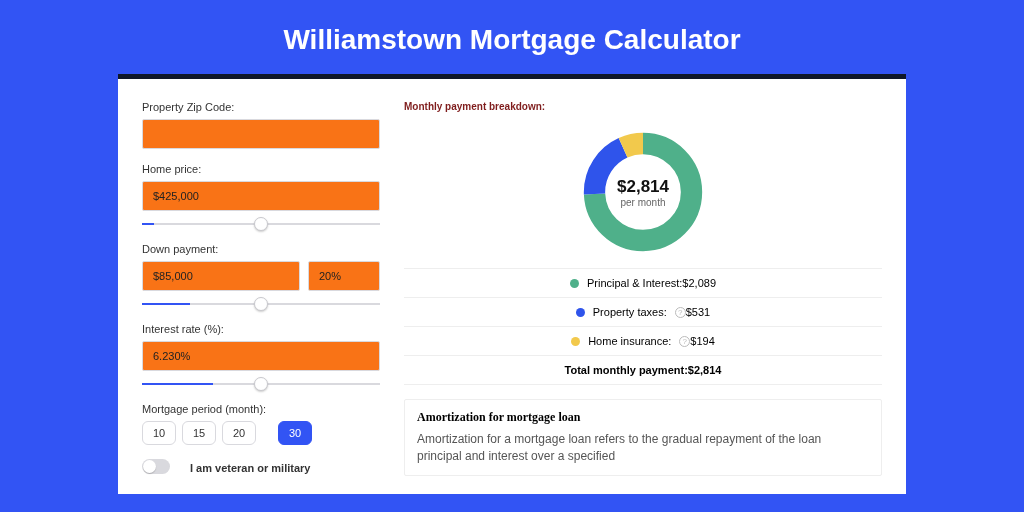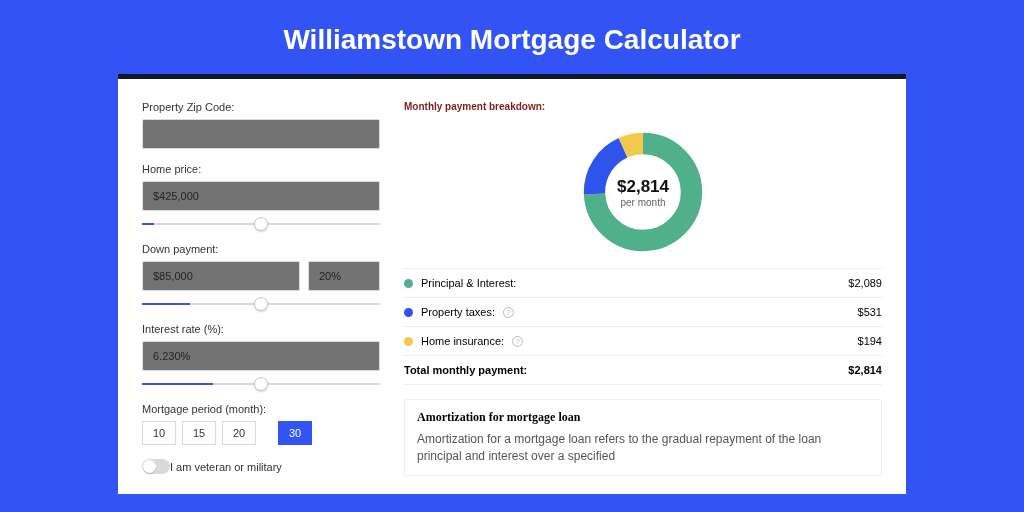--- a/index.html
+++ b/index.html
@@ -37,21 +37,21 @@
     display: block;
   }
   .text-input {
     width: 100%;
     border: 1px solid #d9d9de;
     border-radius: 2px;
     height: 30px;
     padding: 0 10px;
     font-size: 11px;
     color: #222;
-    background:#737373;
+    background:#f97316;
   }
   .field { margin-bottom: 14px; }
   .slider {
     -webkit-appearance: none;
     width: 100%;
     height: 2px;
     background: #d9d9de;
     outline: none;
     margin-top: 2px;
   }
@@ -69,30 +69,30 @@
   }
   .row { display:flex; gap:8px; }
   .row .text-input.small { width: 72px; flex:0 0 72px;}
   .period-group { display:flex; gap:6px; }
   .period-btn {
     width:34px; height:24px;
     font-size:11px;
     border:1px solid #d9d9de;
     background:#fff;
     color:#333;
-    border-radius:0;
+    border-radius:6px;
     cursor:pointer;
   }
   .period-btn.active {
     background:#3254f4;
     color:#fff;
     border-color:#3254f4;
     margin-left:16px;
   }
-  .toggle-row { display:flex; align-items:center; gap:0; margin-top:10px;}
+  .toggle-row { display:flex; align-items:flex-end; gap:20px; margin-top:10px;font-weight:bold;}
   .toggle {
     width:28px; height:15px; border-radius:8px;
     background:#d9d9de; position:relative; cursor:pointer;
   }
   .toggle::after{
     content:""; position:absolute; left:1px; top:1px;
     width:13px; height:13px; border-radius:50%; background:#fff;
     box-shadow:0 1px 1px rgba(0,0,0,.2);
   }
   .section-title {
@@ -102,21 +102,21 @@
   .donut { position:relative; width:128px; height:128px; }
   .donut svg { transform: rotate(-90deg); }
   .donut-center {
     position:absolute; inset:0;
     display:flex; flex-direction:column; align-items:center; justify-content:center;
   }
   .donut-center .big { font-size:17px; font-weight:700; color:#111;}
   .donut-center .sub { font-size:10px; color:#666;}
   .breakdown { border-top:1px solid #eee; }
   .breakdown-row {
-    display:flex; align-items:center; justify-content:space-between;
+    display:flex; align-items:center; justify-content:center;
     padding:8px 0; border-bottom:1px solid #eee; font-size:11px;
   }
   .breakdown-row .left { display:flex; align-items:center; gap:8px;}
   .dot { width:9px; height:9px; border-radius:50%; display:inline-block;}
   .info-icon {
     width:11px;height:11px;border:1px solid #bbb;border-radius:50%;
     font-size:8px;line-height:9px;text-align:center;color:#bbb;
     display:inline-block;
   }
   .total-row { font-weight:700;}

